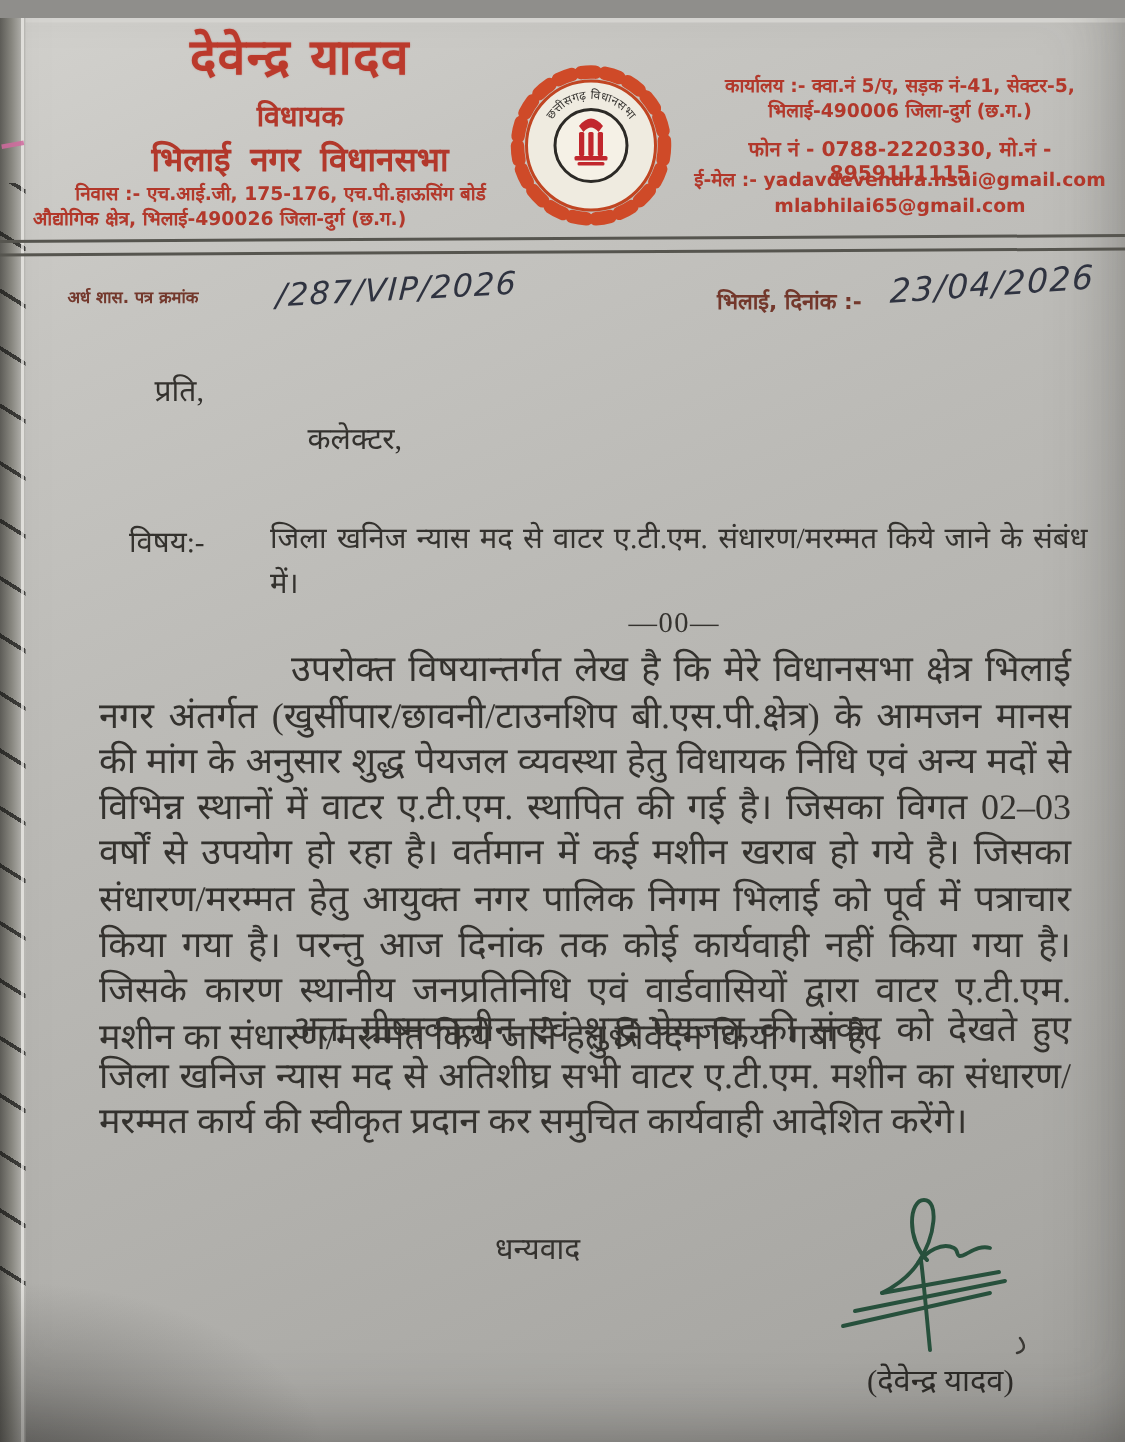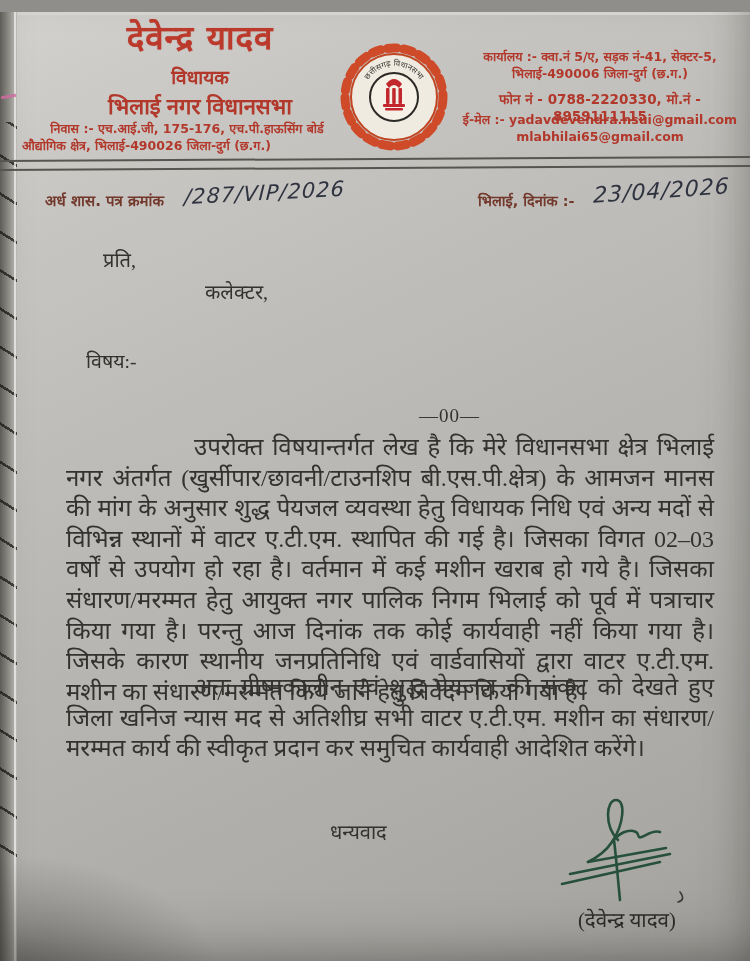--- a/index.html
+++ b/index.html
@@ -29,21 +29,21 @@
   .corner-shade{
     position:absolute;left:0;bottom:0;width:220px;height:120px;
     background:radial-gradient(ellipse at 0% 100%,rgba(40,39,37,.45),transparent 70%);
   }
   .lh-name{position:absolute;left:55px;top:2px;width:290px;text-align:center;
     font-family:"DejaVu Sans",sans-serif;font-weight:bold;font-size:33px;letter-spacing:1px;
     color:#bb3a2c;text-shadow:0 0 1px rgba(180,50,40,.5);}
   .lh-title{position:absolute;left:55px;top:52px;width:290px;text-align:center;
     font-family:"DejaVu Sans",sans-serif;font-weight:bold;font-size:19px;color:#b2382b;}
   .lh-const{position:absolute;left:40px;top:78px;width:320px;text-align:center;
-    font-family:Liberation Sans, sans-serif;font-weight:bold;font-size:22px;color:#b2382b;}
+    font-family:Liberation Mono, monospace;font-weight:bold;font-size:22px;color:#b2382b;}
   .lh-addr1{position:absolute;left:22px;top:108px;width:330px;text-align:center;
     font-family:"DejaVu Sans",sans-serif;font-weight:bold;font-size:12.5px;color:#b2382b;}
   .lh-addr2{position:absolute;left:22px;top:125px;width:330px;text-align:left;
     font-family:"DejaVu Sans",sans-serif;font-weight:bold;font-size:12.5px;color:#b2382b;}
   .lh-off1{position:absolute;left:455px;top:36px;width:290px;text-align:center;
     font-family:"DejaVu Sans",sans-serif;font-weight:bold;font-size:12.5px;color:#b2382b;}
   .lh-off2{position:absolute;left:455px;top:53px;width:290px;text-align:center;
     font-family:"DejaVu Sans",sans-serif;font-weight:bold;font-size:12.5px;color:#b2382b;}
   .lh-phone{position:absolute;left:450px;top:78px;width:300px;text-align:center;
     font-family:"DejaVu Sans",sans-serif;font-weight:bold;font-size:13.5px;color:#b2382b;}
@@ -52,21 +52,21 @@
   .lh-mail2{position:absolute;left:455px;top:117px;width:290px;text-align:center;
     font-family:"DejaVu Sans",sans-serif;font-weight:bold;font-size:12.5px;color:#b2382b;}
   .seal{position:absolute;left:339px;top:30px;width:110px;height:110px;}
   .double-rule{
     position:absolute;left:0;top:146px;width:750px;height:7px;
     border-top:2px solid #56554f;border-bottom:2px solid #56554f;
     transform:rotate(-.3deg);
   }
   
   .ref-label{position:absolute;left:45px;top:178px;font-family:"DejaVu Sans",sans-serif;
-    font-weight:bold;font-size:15px;color:#73382c;}
+    font-weight:bold;font-size:11px;color:#73382c;}
   .hand{font-family:"DejaVu Sans",sans-serif;font-style:italic;color:#2f3340;}
   .ref-hand{position:absolute;left:184px;top:169px;font-size:21px;transform:rotate(-3deg) skewX(-6deg);letter-spacing:1px;}
   .date-label{position:absolute;left:478px;top:178px;font-family:"DejaVu Sans",sans-serif;
     font-weight:bold;font-size:14.5px;color:#73382c;}
   .date-hand{position:absolute;left:593px;top:166px;font-size:22px;transform:rotate(-4deg) skewX(-6deg);letter-spacing:1px;}
   
   .typ{color:#34322e;}
   .pratee{position:absolute;left:103px;top:234px;font-size:20px;}
   .rcpt1{position:absolute;left:205px;top:266px;font-size:20px;}
   .rcpt2{position:absolute;left:205px;top:292px;font-size:20px;}
@@ -127,20 +127,21 @@
 
   <div class="ref-label">अर्ध शास. पत्र क्रमांक</div>
   <div class="hand ref-hand">/287/VIP/2026</div>
   <div class="date-label">भिलाई, दिनांक :-</div>
   <div class="hand date-hand">23/04/2026</div>
 
   <div class="typ pratee">प्रति,</div>
   <div class="typ rcpt1">कलेक्टर,</div>
 
   <div class="typ subj-label">विषय:-</div>
+  <div class="typ subj-text">जिला खनिज न्यास मद से वाटर ए.टी.एम. संधारण/मरम्मत किये जाने के संबंध में।</div>
   <div class="typ separator">—00—</div>
 
   <div class="typ para para1">उपरोक्त विषयान्तर्गत लेख है कि मेरे विधानसभा क्षेत्र भिलाई नगर अंतर्गत (खुर्सीपार/छावनी/टाउनशिप बी.एस.पी.क्षेत्र) के आमजन मानस की मांग के अनुसार शुद्ध पेयजल व्यवस्था हेतु विधायक निधि एवं अन्य मदों से विभिन्न स्थानों में वाटर ए.टी.एम. स्थापित की गई है। जिसका विगत 02–03 वर्षों से उपयोग हो रहा है। वर्तमान में कई मशीन खराब हो गये है। जिसका संधारण/मरम्मत हेतु आयुक्त नगर पालिक निगम भिलाई को पूर्व में पत्राचार किया गया है। परन्तु आज दिनांक तक कोई कार्यवाही नहीं किया गया है। जिसके कारण स्थानीय जनप्रतिनिधि एवं वार्डवासियों द्वारा वाटर ए.टी.एम. मशीन का संधारण/मरम्मत किये जाने हेतु निवेदन किया गया है।</div>
   <div class="typ para para2">अतः ग्रीष्मकालीन एवं शुद्ध पेयजल की संकट को देखते हुए जिला खनिज न्यास मद से अतिशीघ्र सभी वाटर ए.टी.एम. मशीन का संधारण/मरम्मत कार्य की स्वीकृत प्रदान कर समुचित कार्यवाही आदेशित करेंगे।</div>
   <div class="typ thanks">धन्यवाद</div>
 
   <svg class="sig-svg" viewBox="0 0 145 110">
     <g fill="none" stroke="#27503c" stroke-width="2.6" stroke-linecap="round">
       <path d="M70,44 C 56,30 58,4 68,4 C 78,4 76,28 64,46 C 58,55 48,62 40,66"></path>
       <path d="M64,46 C 70,38 80,32 88,36 C 92,38 88,44 96,40 C 100,38 106,34 112,36"></path>

